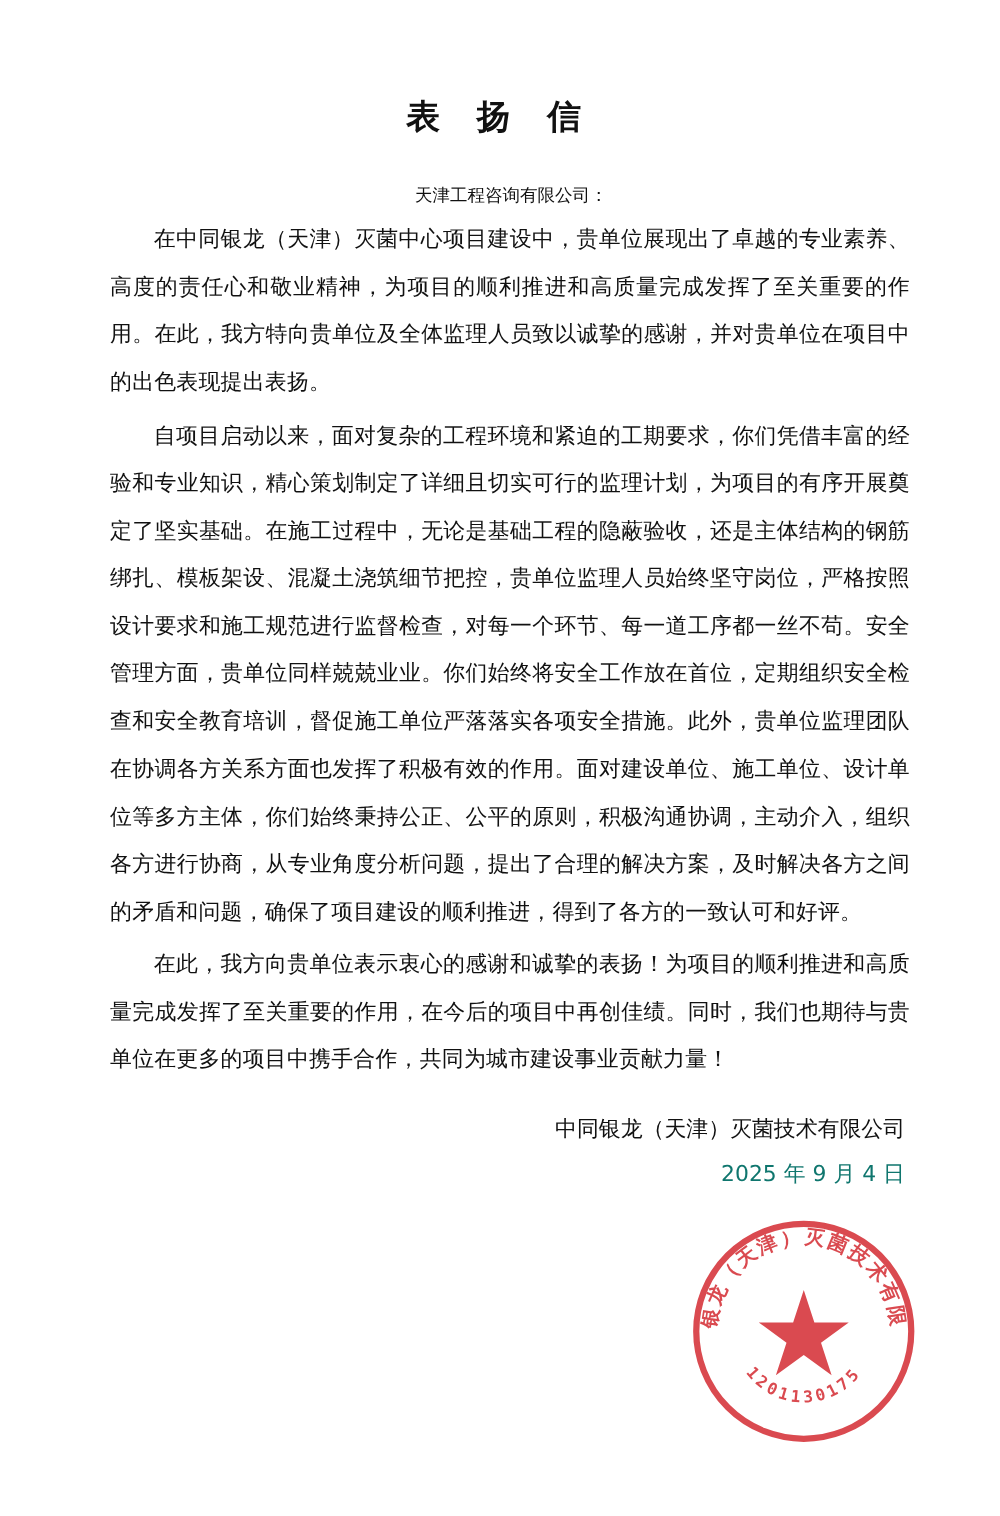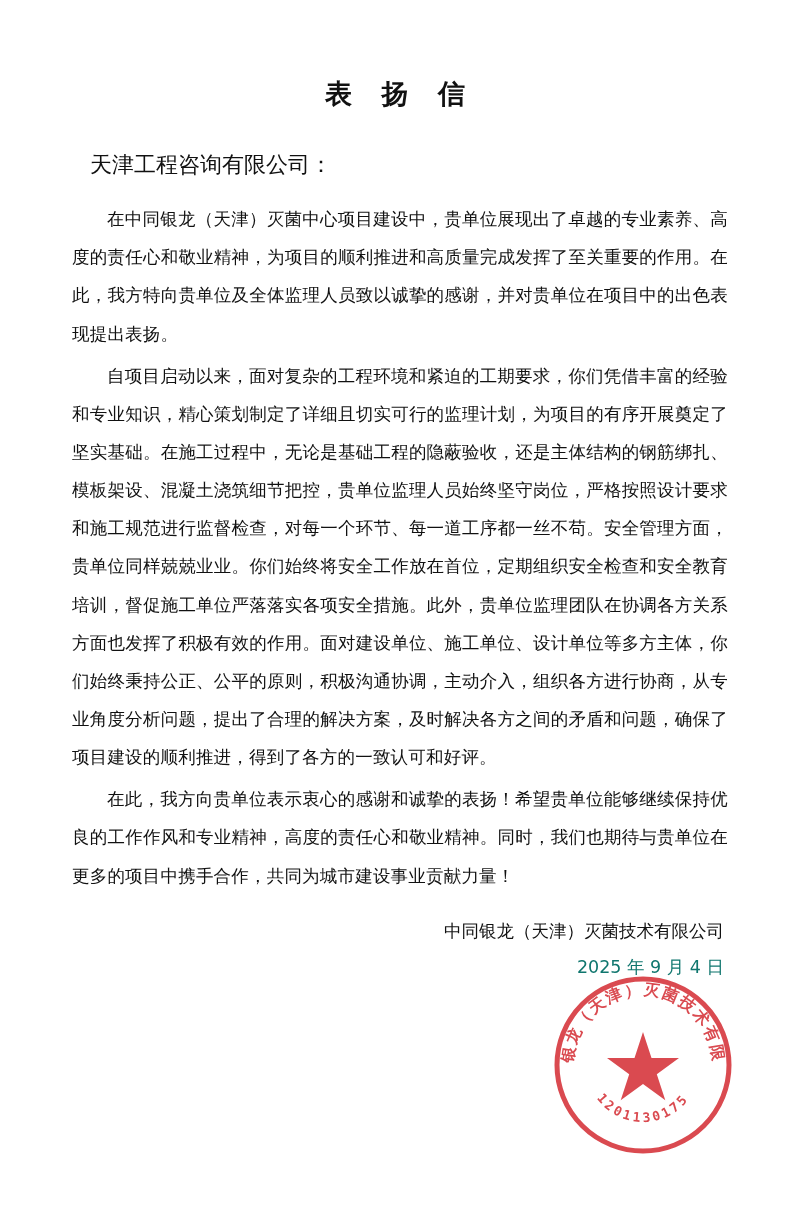--- a/index.html
+++ b/index.html
@@ -29,33 +29,34 @@
     text-align: center;
     font-size: 27px;
     font-weight: bold;
     letter-spacing: 10px;
     color: #111;
     margin: 0 0 34px 0;
     line-height: 1.2;
   }
 
   .recipient {
-    font-size: 22px;
+    font-size: 14px;
     line-height: 1.9;
-    margin: 0 0 14px 0;
+    margin: 0 0 2px 0;
     padding-left: 18px;
     color: #111;
+    text-align: center;
   }
 
   .para {
     font-size: 17.5px;
     line-height: 2.18;
     text-align: justify;
     text-justify: inter-ideograph;
-    margin: 0 0 4px 0;
+    margin: 0 0 4px 16px;
     text-indent: 2em;
     color: #111;
     letter-spacing: 0.2px;
   }
 
   .signature-block {
     margin-top: 18px;
     text-align: right;
     position: relative;
     z-index: 1;
@@ -94,21 +95,21 @@
 <body>
 
 <div class="page">
 
   <h1 class="doc-title">表 扬 信</h1>
 
   <p class="recipient">天津工程咨询有限公司：</p>
 
   <p class="para">在中同银龙（天津）灭菌中心项目建设中，贵单位展现出了卓越的专业素养、高度的责任心和敬业精神，为项目的顺利推进和高质量完成发挥了至关重要的作用。在此，我方特向贵单位及全体监理人员致以诚挚的感谢，并对贵单位在项目中的出色表现提出表扬。</p>
   <p class="para">自项目启动以来，面对复杂的工程环境和紧迫的工期要求，你们凭借丰富的经验和专业知识，精心策划制定了详细且切实可行的监理计划，为项目的有序开展奠定了坚实基础。在施工过程中，无论是基础工程的隐蔽验收，还是主体结构的钢筋绑扎、模板架设、混凝土浇筑细节把控，贵单位监理人员始终坚守岗位，严格按照设计要求和施工规范进行监督检查，对每一个环节、每一道工序都一丝不苟。安全管理方面，贵单位同样兢兢业业。你们始终将安全工作放在首位，定期组织安全检查和安全教育培训，督促施工单位严落落实各项安全措施。此外，贵单位监理团队在协调各方关系方面也发挥了积极有效的作用。面对建设单位、施工单位、设计单位等多方主体，你们始终秉持公正、公平的原则，积极沟通协调，主动介入，组织各方进行协商，从专业角度分析问题，提出了合理的解决方案，及时解决各方之间的矛盾和问题，确保了项目建设的顺利推进，得到了各方的一致认可和好评。</p>
-  <p class="para">在此，我方向贵单位表示衷心的感谢和诚挚的表扬！希望贵单位能够继续保持优良的工作作风和专业精神，高度的责任心和敬业精神。同时，我们也期待与贵单位在更多的项目中携手合作，共同为城市建设事业贡献力量！</p>
+  <p class="para">在此，我方向贵单位表示衷心的感谢和诚挚的表扬！为项目的顺利推进和高质量完成发挥了至关重要的作用，在今后的项目中再创佳绩。同时，我们也期待与贵单位在更多的项目中携手合作，共同为城市建设事业贡献力量！</p>
 
   <div class="signature-block">
     <div class="sign-company">中同银龙（天津）灭菌技术有限公司</div>
     <div class="sign-date">2025 年 9 月 4 日</div>
   </div>
 
   <div class="seal">
     <svg viewBox="0 0 190 190" xmlns="http://www.w3.org/2000/svg">
       <defs>
         <path id="arcTop" d="M 25,95 A 70,70 0 0 1 165,95" fill="none"></path>

